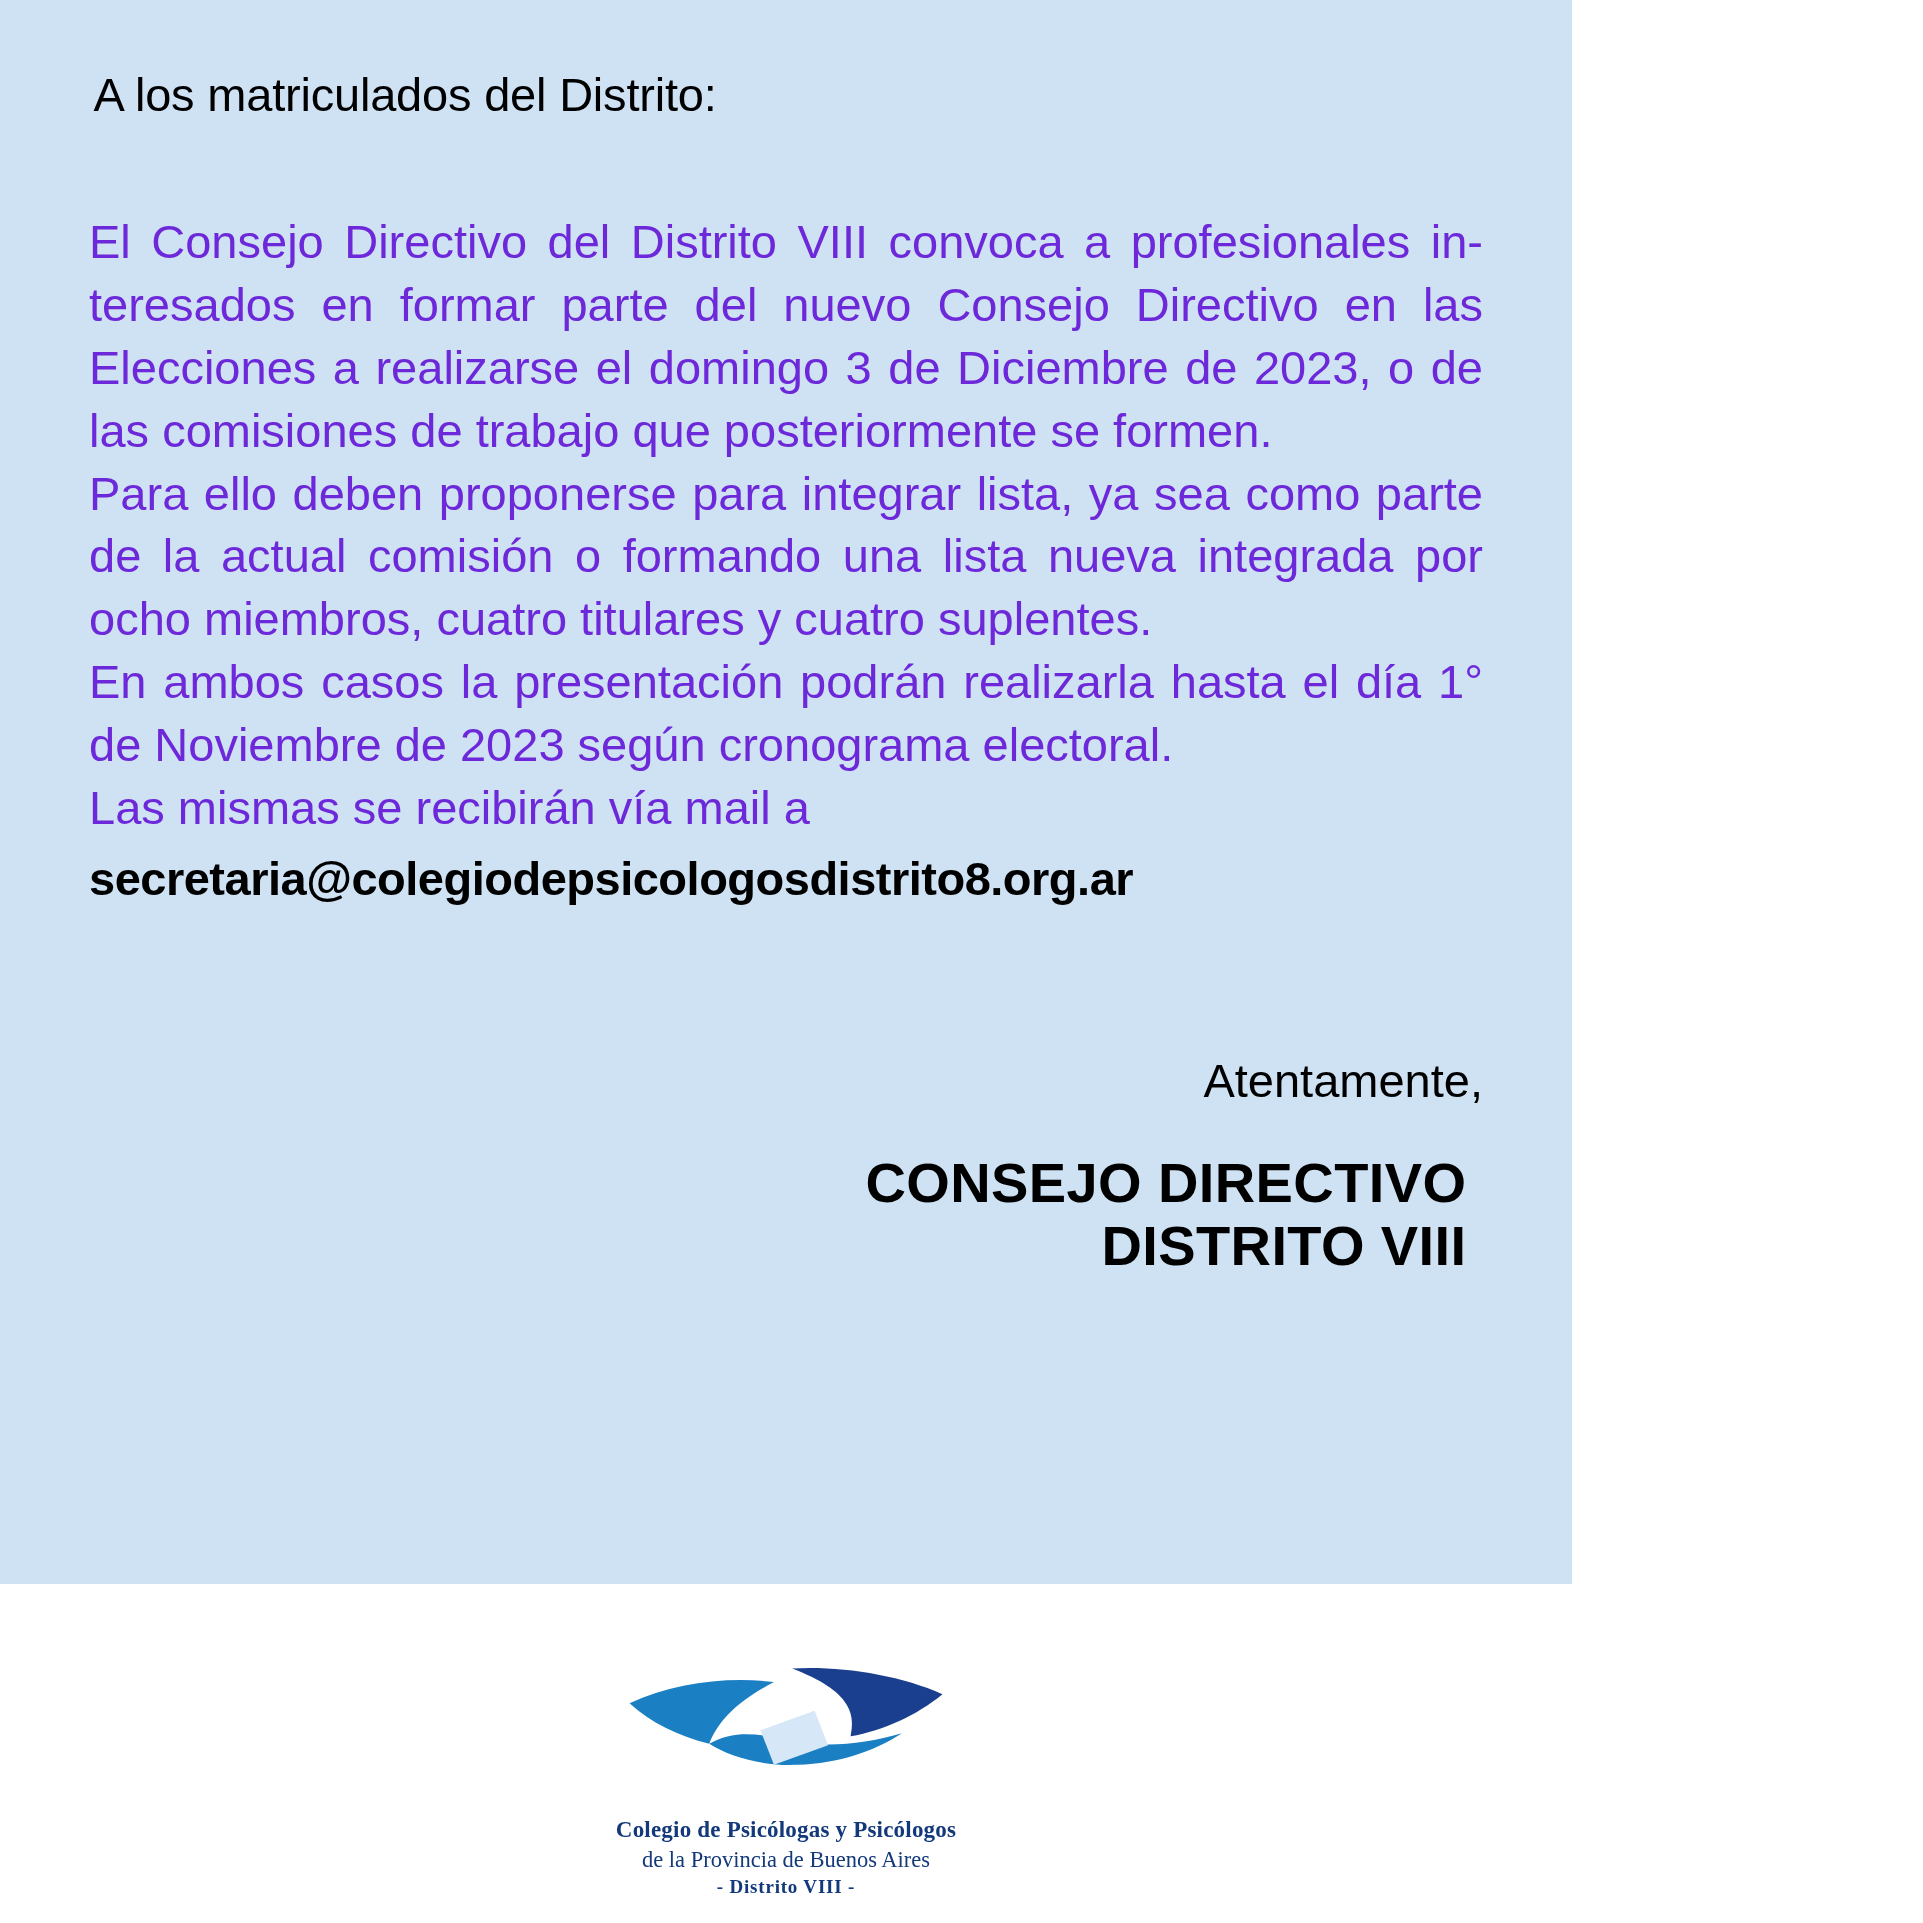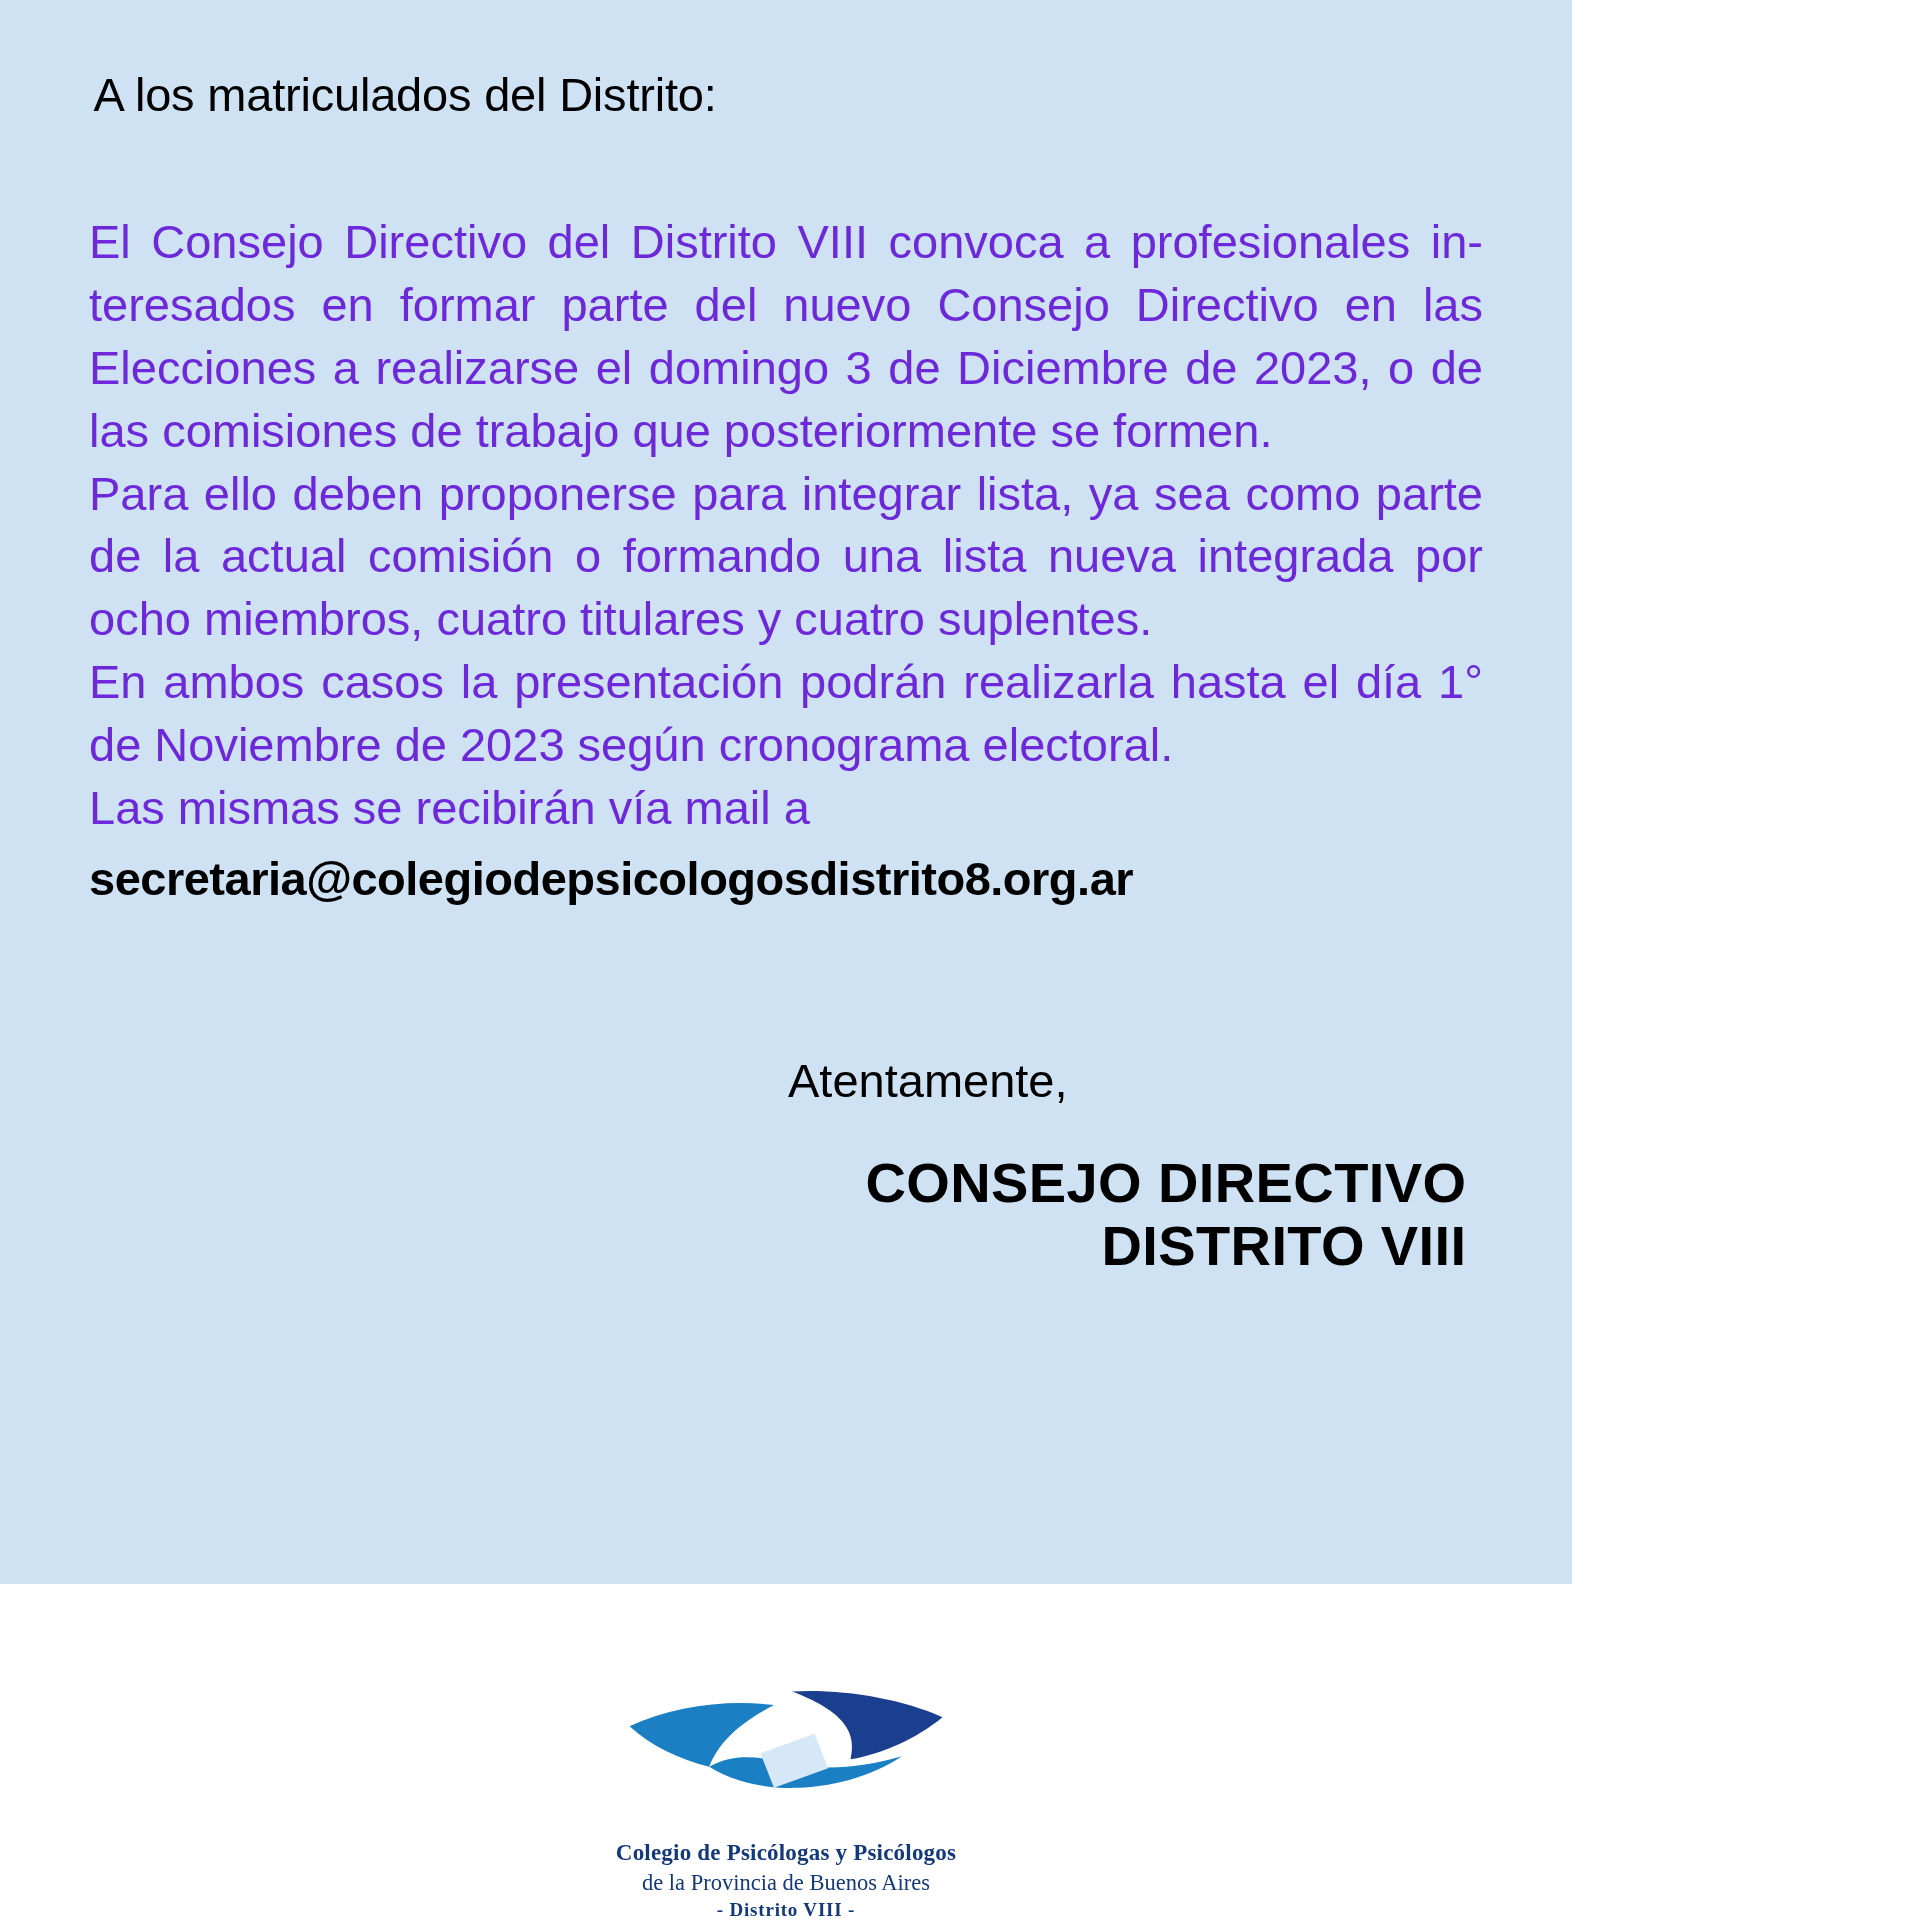--- a/index.html
+++ b/index.html
@@ -69,40 +69,41 @@
     letter-spacing: -0.5px;
   }
   .closing {
     margin-top: 147px;
     padding-left: 699px;
   }
   .closing .atentamente {
     font-size: 47px;
     color: #000000;
     margin: 0;
+    text-align: right;
   }
   .signature {
     margin-top: 44px;
     text-align: right;
     padding-right: 16.5px;
     font-weight: bold;
   }
   .signature div {
     font-size: 56px;
     line-height: 1.12;
     color: #000000;
     letter-spacing: 0.4px;
   }
   .footer {
     flex: 1;
     background: #ffffff;
     display: flex;
     flex-direction: column;
     align-items: center;
-    justify-content: flex-end;
+    justify-content: center;
     padding-top: 54px;
   }
   .logo-wrap {
     display: flex;
     flex-direction: column;
     align-items: center;
   }
   .logo-mark {
     width: 346px;
     height: 143px;

